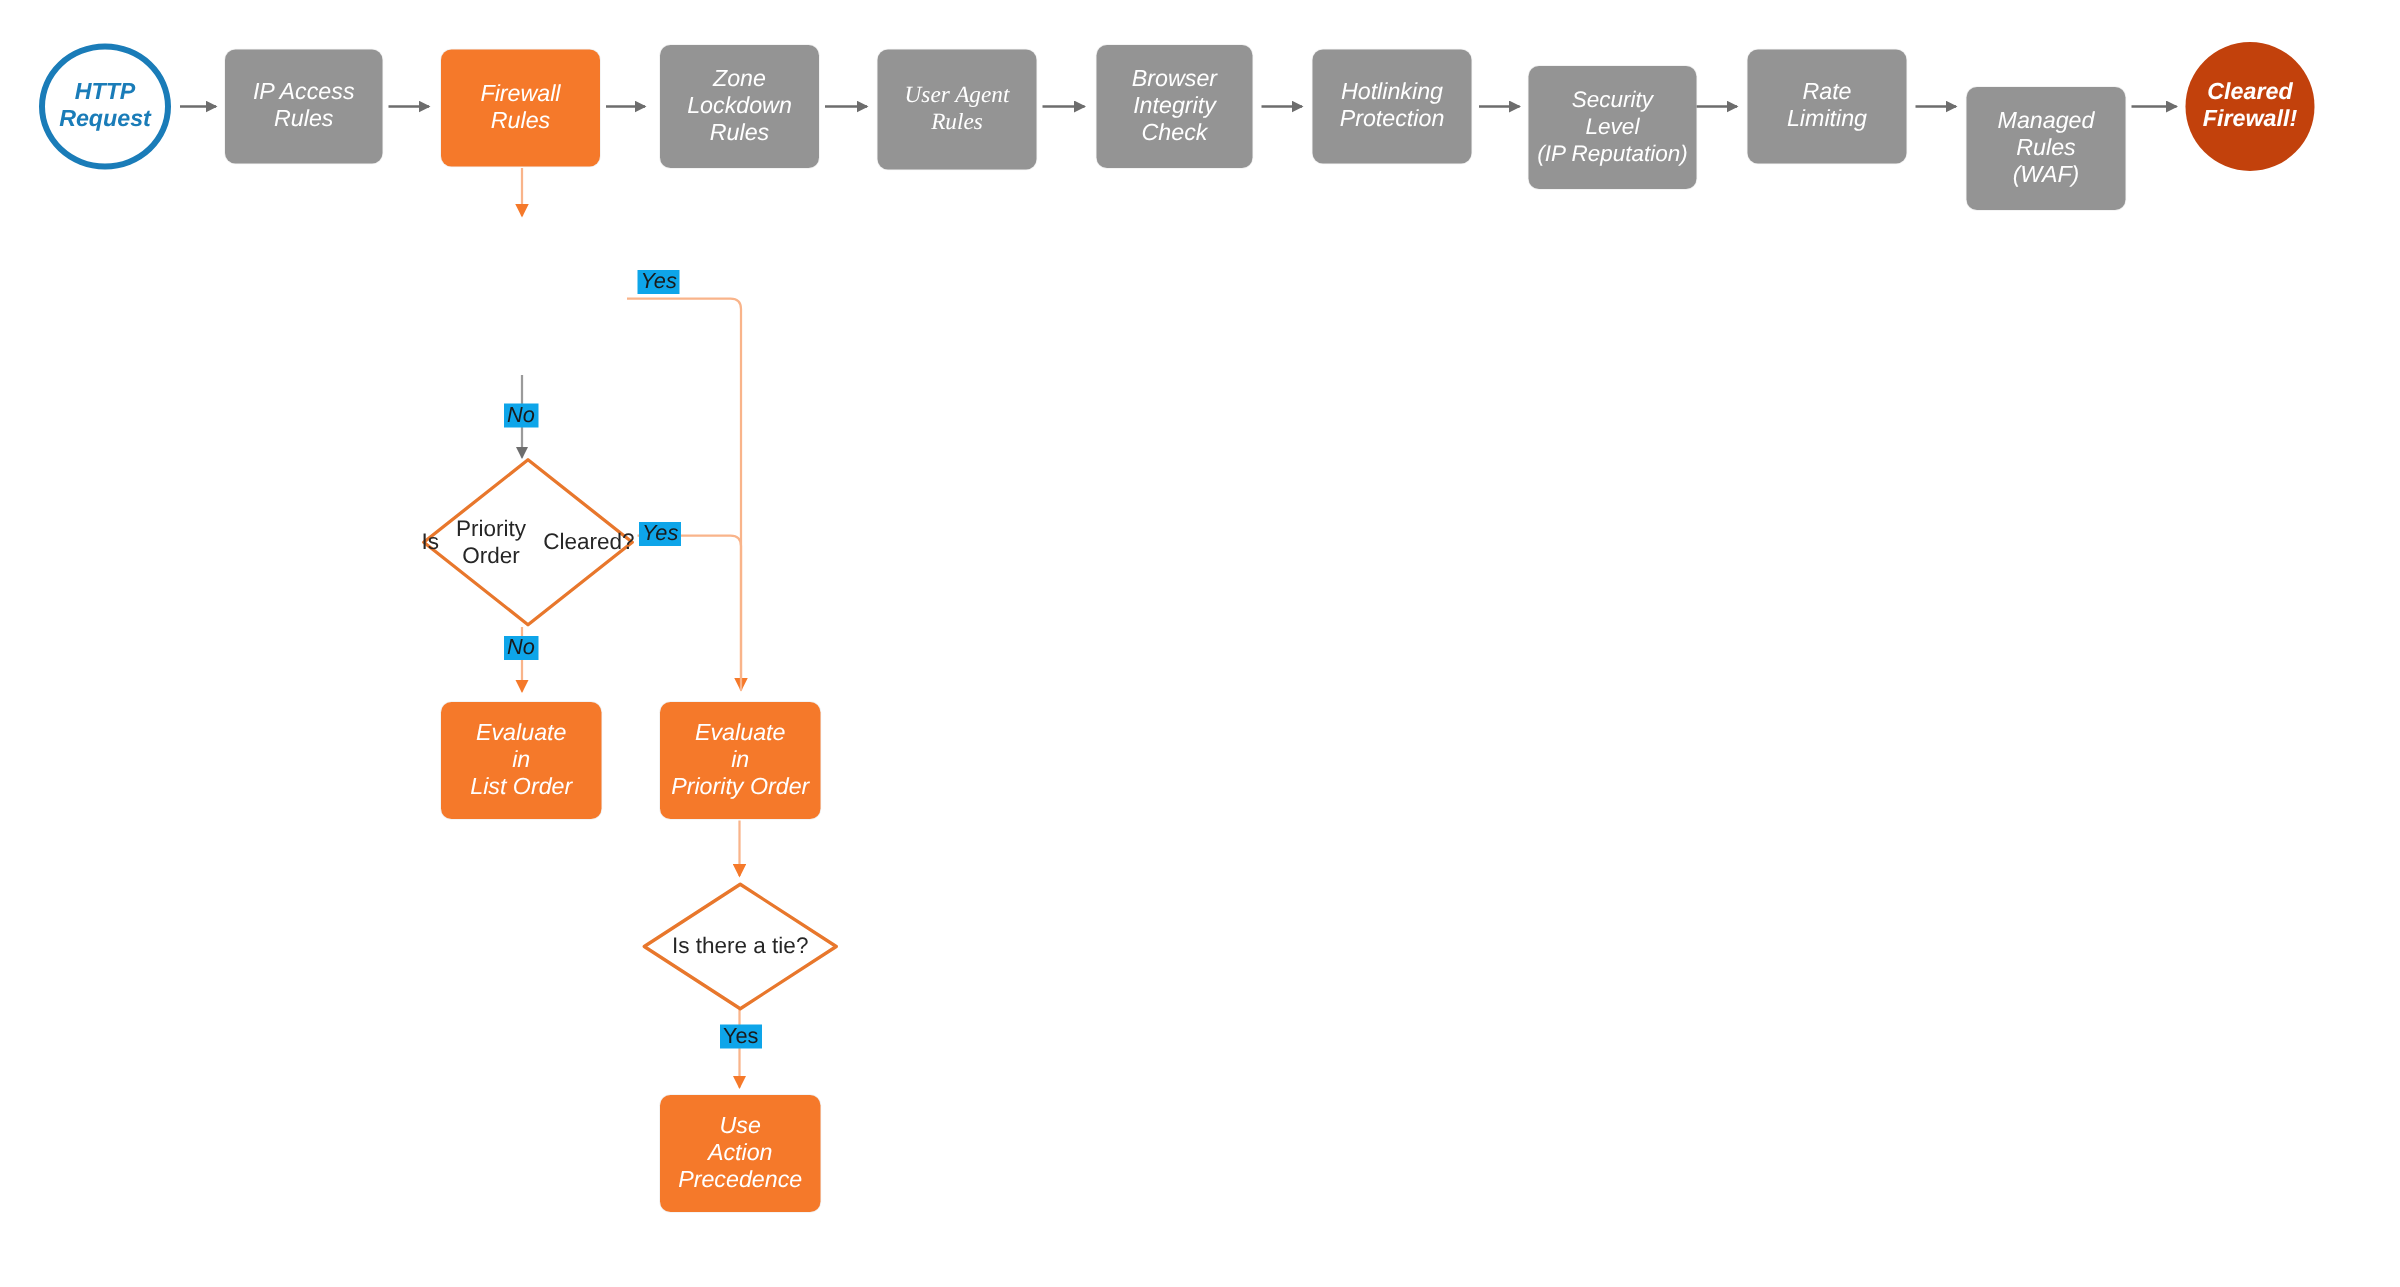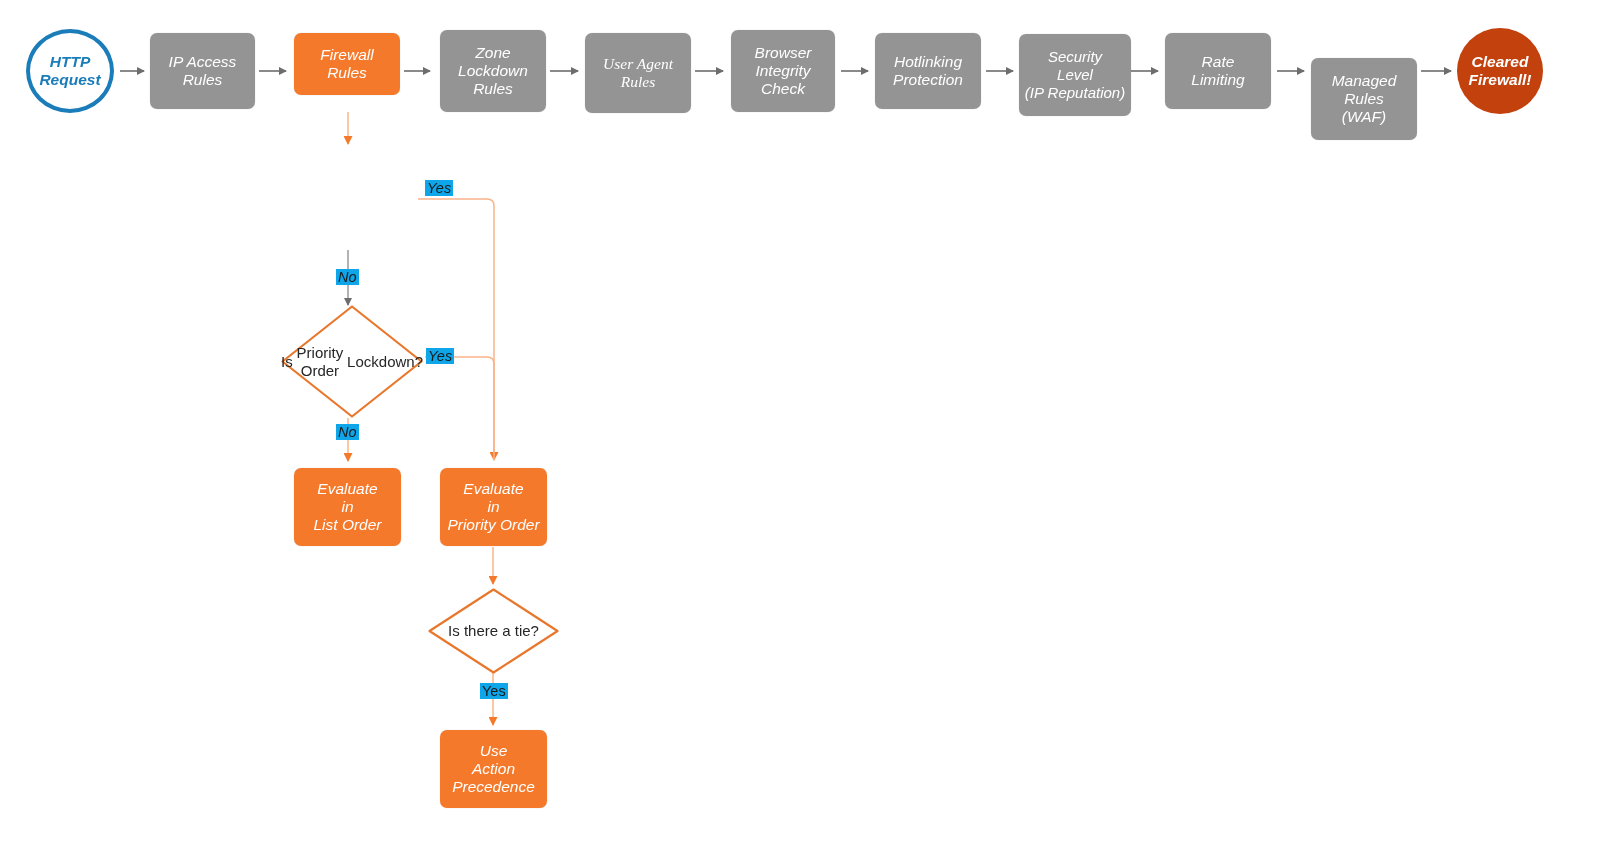--- a/index.html
+++ b/index.html
@@ -164,21 +164,21 @@
       </span>
   </div>
 
   <div class="node box gray" style="left:150px; top:33px; width:105px; height:76px;">
     <span>
         <span class="nl">IP Access</span>
         <span class="nl">Rules</span>
       </span>
   </div>
 
-  <div class="node box orange" style="left:294px; top:33px; width:106px; height:62px;">
+  <div class="node box orange" style="left:294px; top:33px; width:106px; height:78px;">
     <span>
         <span class="nl">Firewall</span>
         <span class="nl">Rules</span>
       </span>
   </div>
 
   <div class="node box gray" style="left:440px; top:30px; width:106px; height:82px;">
     <span>
         <span class="nl">Zone</span>
         <span class="nl">Lockdown</span>
@@ -201,21 +201,21 @@
       </span>
   </div>
 
   <div class="node box gray" style="left:875px; top:33px; width:106px; height:76px;">
     <span>
         <span class="nl">Hotlinking</span>
         <span class="nl">Protection</span>
       </span>
   </div>
 
-  <div class="node box gray" style="left:1019px; top:34px; width:112px; height:82px; font-size:15px;">
+  <div class="node box gray" style="left:1019px; top:44px; width:112px; height:82px; font-size:15px;">
     <span>
         <span class="nl">Security</span>
         <span class="nl">Level</span>
         <span class="nl">(IP Reputation)</span>
       </span>
   </div>
 
   <div class="node box gray" style="left:1165px; top:33px; width:106px; height:76px;">
     <span>
         <span class="nl">Rate</span>
@@ -239,21 +239,21 @@
   </div>
 
 
   <div class="diamond-wrap" style="left:281px; top:305px; width:142px; height:113px;">
     <svg viewBox="0 0 142 113" xmlns="http://www.w3.org/2000/svg">
       <polygon points="71,1.5 140.5,56.5 71,111.5 1.5,56.5" fill="#ffffff" stroke="#e8772c" stroke-width="2.2" stroke-linejoin="round"></polygon>
     </svg>
     <div class="diamond-label">
         <span class="nl">Is</span>
         <span class="nl">Priority Order</span>
-        <span class="nl">Lockdown?</span>
+        <span class="nl">Cleared?</span>
       </div>
   </div>
 
   <div class="diamond-wrap" style="left:428px; top:588px; width:131px; height:86px;">
     <svg viewBox="0 0 131 86" xmlns="http://www.w3.org/2000/svg">
       <polygon points="65.5,1.5 129.5,43 65.5,84.5 1.5,43" fill="#ffffff" stroke="#e8772c" stroke-width="2.2" stroke-linejoin="round"></polygon>
     </svg>
     <div class="diamond-label">
         <span class="nl">Is there a tie?</span>
       </div>

